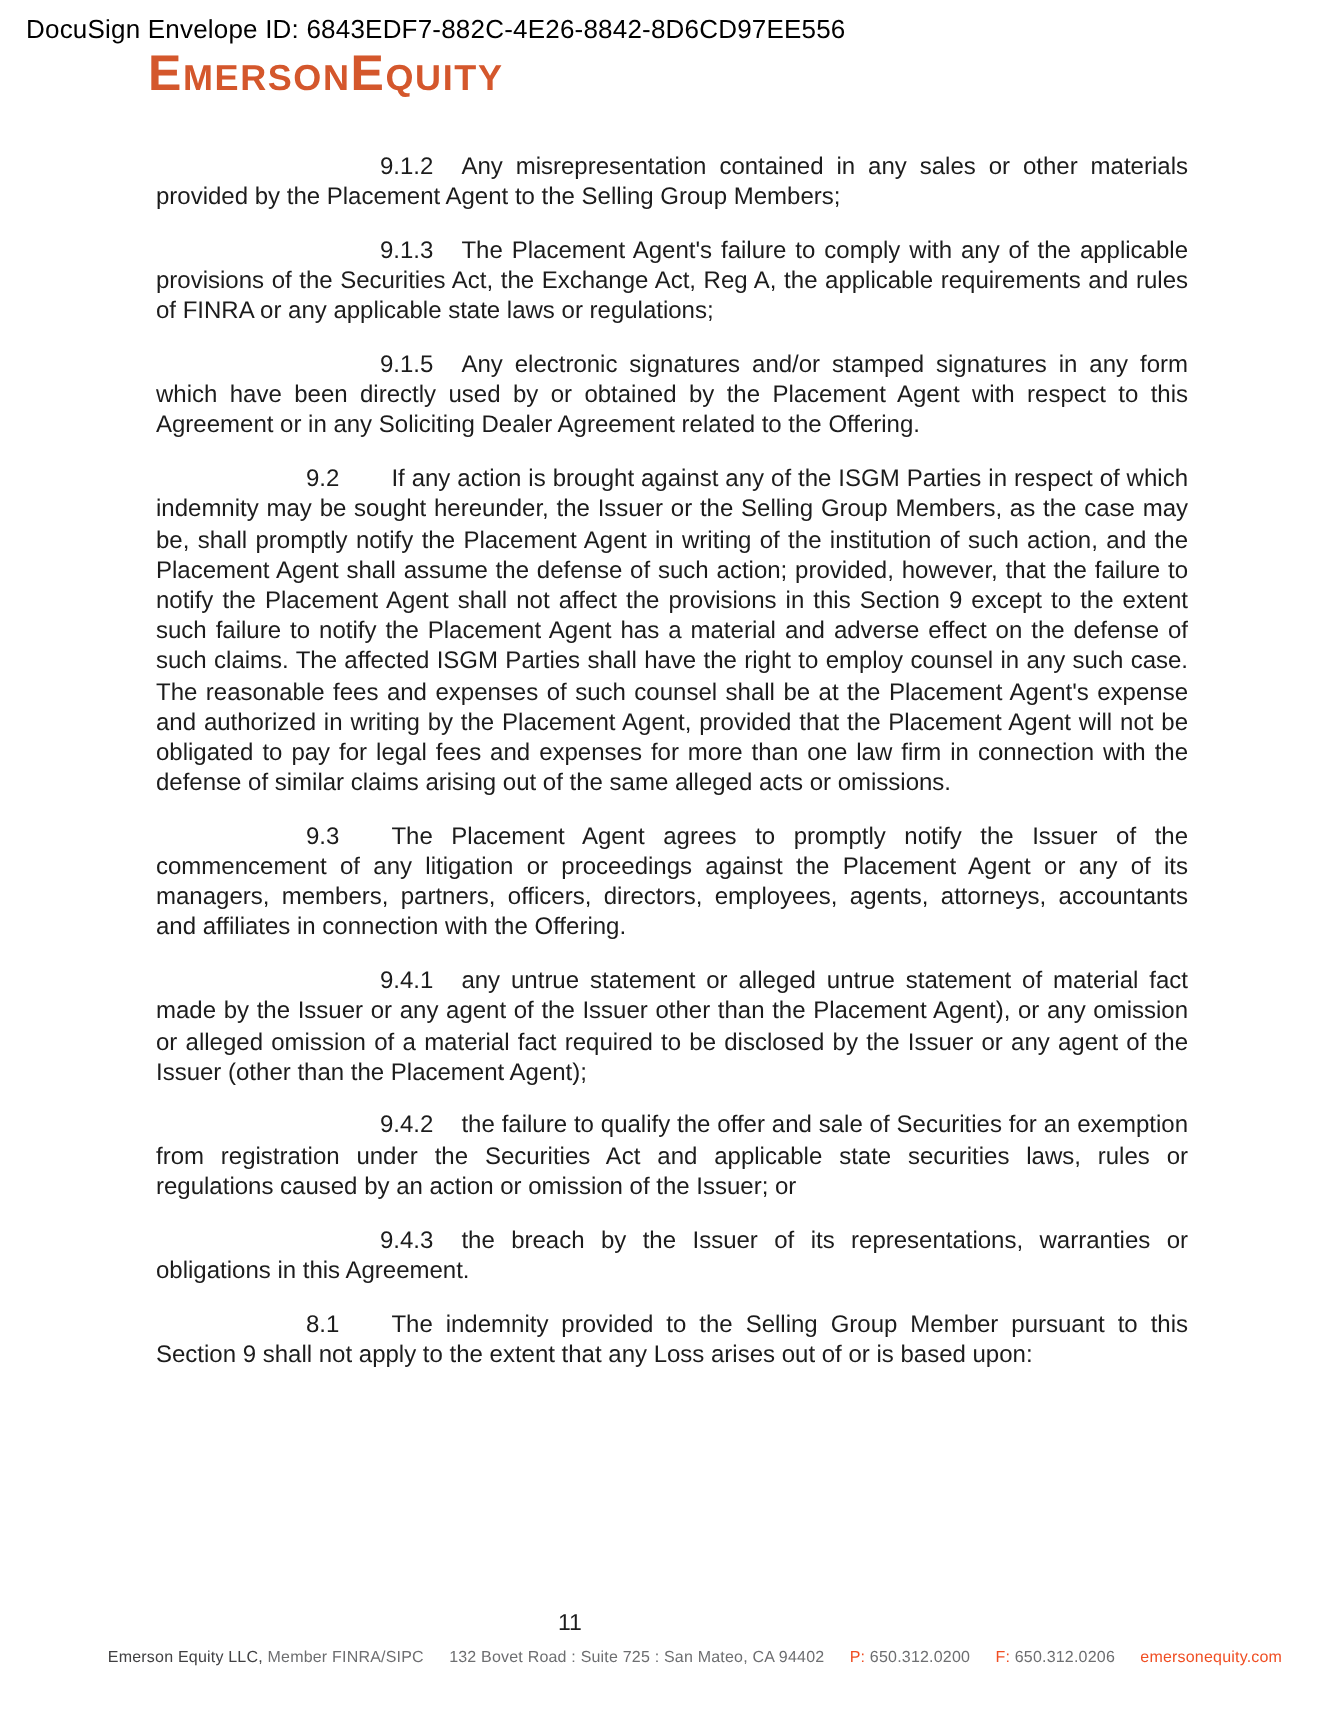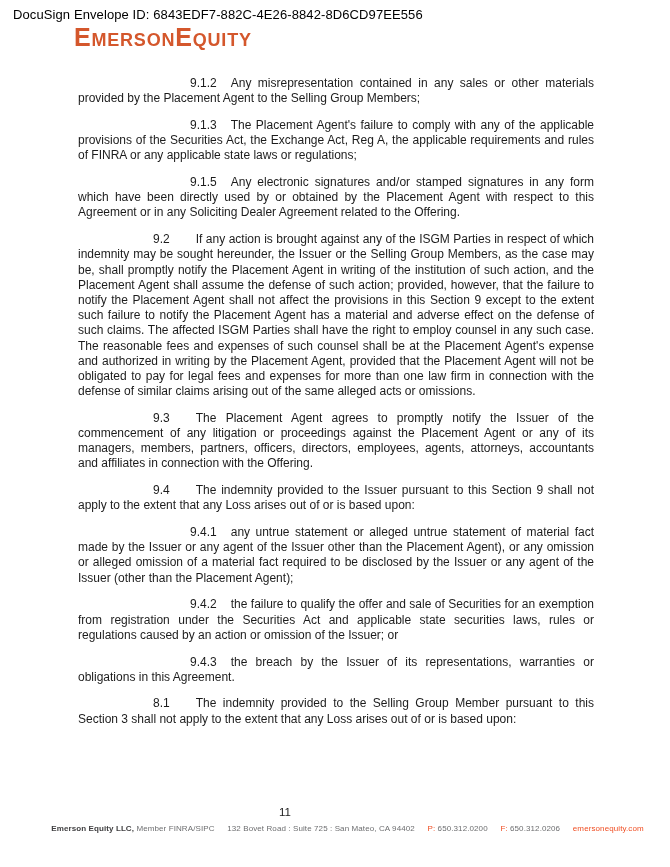--- a/index.html
+++ b/index.html
@@ -70,21 +70,21 @@
     left: 0;
     top: 824px;
     width: 670px;
     text-align: center;
     font-size: 8px;
     color: #6d6e70;
     white-space: nowrap;
     letter-spacing: 0.1px;
   }
   .footer .company {
-    font-weight: bold;
+    font-weight: normal;
     color: #414042;
     padding-left: 25px;
   }
   .footer .seg-gap { display: inline-block; width: 8px; }
   .footer .accent { color: #f04e23; }
   .footer .plain  { color: #6d6e70; }
   .footer a.site-link {
     color: #f04e23;
     text-decoration: none;
   }
@@ -97,25 +97,24 @@
   <div class="docusign-banner">DocuSign Envelope ID: 6843EDF7-882C-4E26-8842-8D6CD97EE556</div>
 
   <div class="logo">EmersonEquity</div>
 
   <div class="content" id="paragraphs">
       <p class="para level-sub"><span class="pnum">9.1.2</span><span class="ptab"></span><span class="ptext">Any misrepresentation contained in any sales or other materials provided by the Placement Agent to the Selling Group Members;</span></p>
       <p class="para level-sub"><span class="pnum">9.1.3</span><span class="ptab"></span><span class="ptext">The Placement Agent's failure to comply with any of the applicable provisions of the Securities Act, the Exchange Act, Reg A, the applicable requirements and rules of FINRA or any applicable state laws or regulations;</span></p>
       <p class="para level-sub"><span class="pnum">9.1.5</span><span class="ptab"></span><span class="ptext">Any electronic signatures and/or stamped signatures in any form which have been directly used by or obtained by the Placement Agent with respect to this Agreement or in any Soliciting Dealer Agreement related to the Offering.</span></p>
       <p class="para level-main"><span class="pnum">9.2</span><span class="ptab"></span><span class="ptext">If any action is brought against any of the ISGM Parties in respect of which indemnity may be sought hereunder, the Issuer or the Selling Group Members, as the case may be, shall promptly notify the Placement Agent in writing of the institution of such action, and the Placement Agent shall assume the defense of such action; provided, however, that the failure to notify the Placement Agent shall not affect the provisions in this Section 9 except to the extent such failure to notify the Placement Agent has a material and adverse effect on the defense of such claims. The affected ISGM Parties shall have the right to employ counsel in any such case. The reasonable fees and expenses of such counsel shall be at the Placement Agent's expense and authorized in writing by the Placement Agent, provided that the Placement Agent will not be obligated to pay for legal fees and expenses for more than one law firm in connection with the defense of similar claims arising out of the same alleged acts or omissions.</span></p>
       <p class="para level-main"><span class="pnum">9.3</span><span class="ptab"></span><span class="ptext">The Placement Agent agrees to promptly notify the Issuer of the commencement of any litigation or proceedings against the Placement Agent or any of its managers, members, partners, officers, directors, employees, agents, attorneys, accountants and affiliates in connection with the Offering.</span></p>
-      <p class="para level-main"><span class="pnum">9.4</span><span class="ptab"></span><span class="ptext">The indemnity provided to the Issuer pursuant to this Section 9 shall not apply to the extent that any Loss arises out of or is based upon:</span></p>
       <p class="para level-sub"><span class="pnum">9.4.1</span><span class="ptab"></span><span class="ptext">any untrue statement or alleged untrue statement of material fact made by the Issuer or any agent of the Issuer other than the Placement Agent), or any omission or alleged omission of a material fact required to be disclosed by the Issuer or any agent of the Issuer (other than the Placement Agent);</span></p>
       <p class="para level-sub"><span class="pnum">9.4.2</span><span class="ptab"></span><span class="ptext">the failure to qualify the offer and sale of Securities for an exemption from registration under the Securities Act and applicable state securities laws, rules or regulations caused by an action or omission of the Issuer; or</span></p>
       <p class="para level-sub"><span class="pnum">9.4.3</span><span class="ptab"></span><span class="ptext">the breach by the Issuer of its representations, warranties or obligations in this Agreement.</span></p>
-      <p class="para level-main"><span class="pnum">8.1</span><span class="ptab"></span><span class="ptext">The indemnity provided to the Selling Group Member pursuant to this Section 3 shall not apply to the extent that any Loss arises out of or is based upon:</span></p>
+      <p class="para level-main"><span class="pnum">8.1</span><span class="ptab"></span><span class="ptext">The indemnity provided to the Selling Group Member pursuant to this Section 9 shall not apply to the extent that any Loss arises out of or is based upon:</span></p>
     </div>
 
   <div class="page-number">11</div>
 
   <div class="footer">
     <span class="company">Emerson Equity LLC,</span>
     <span class="plain">Member FINRA/SIPC</span>
     <span class="seg-gap"></span>
     <span class="plain">132 Bovet Road : Suite 725 : San Mateo, CA 94402</span>
     <span class="seg-gap"></span>

